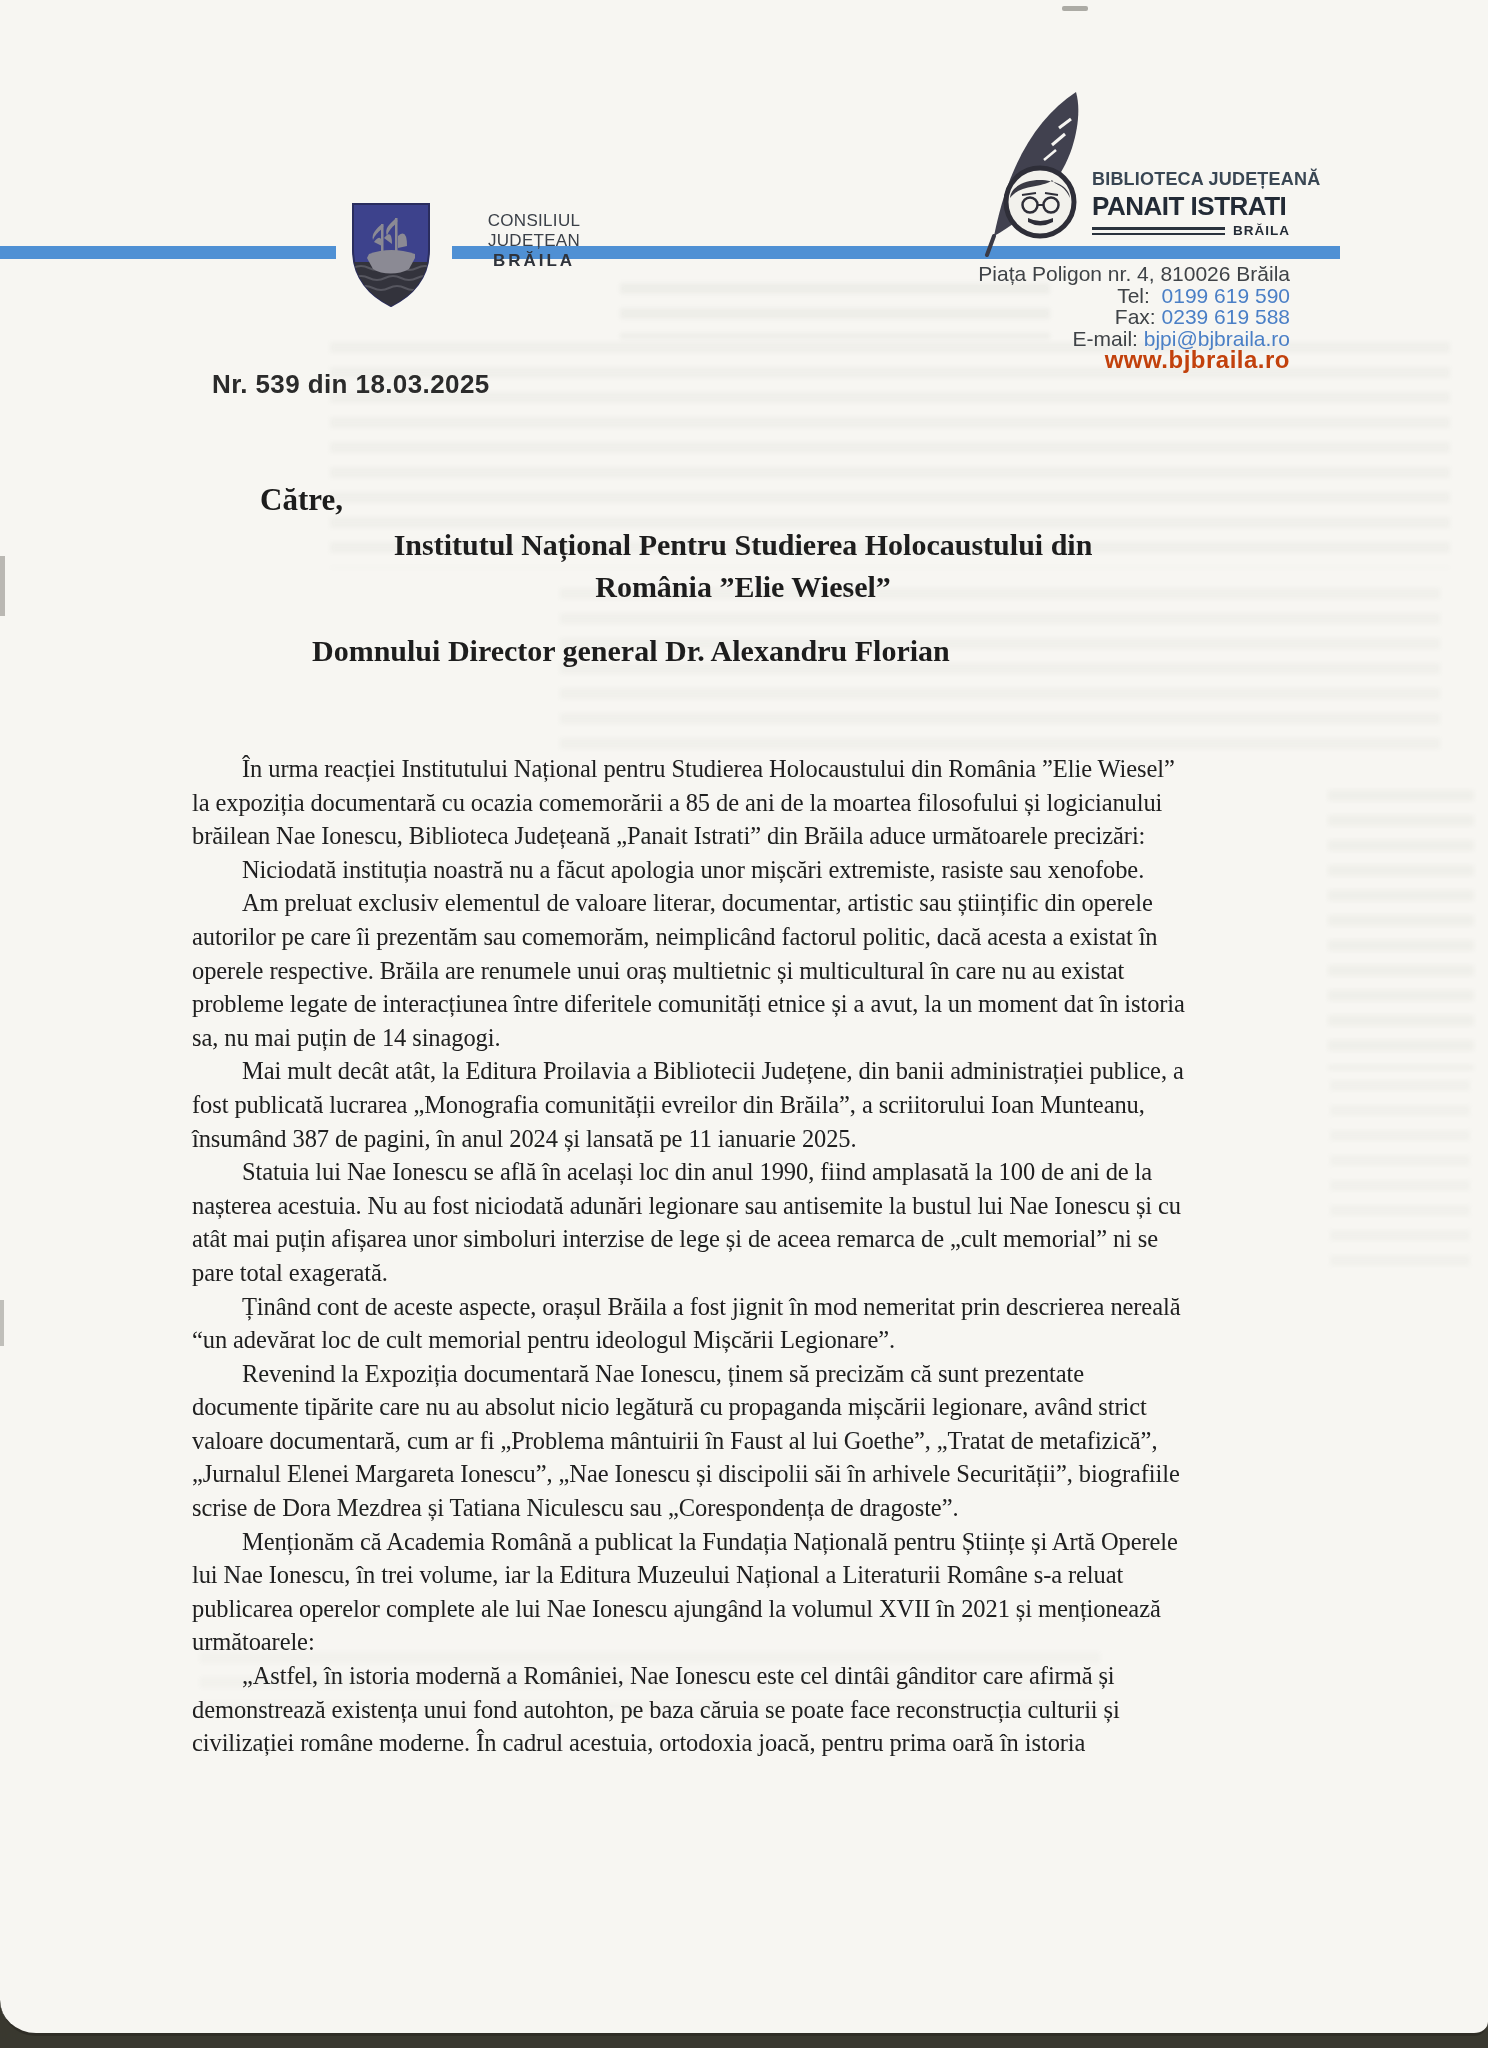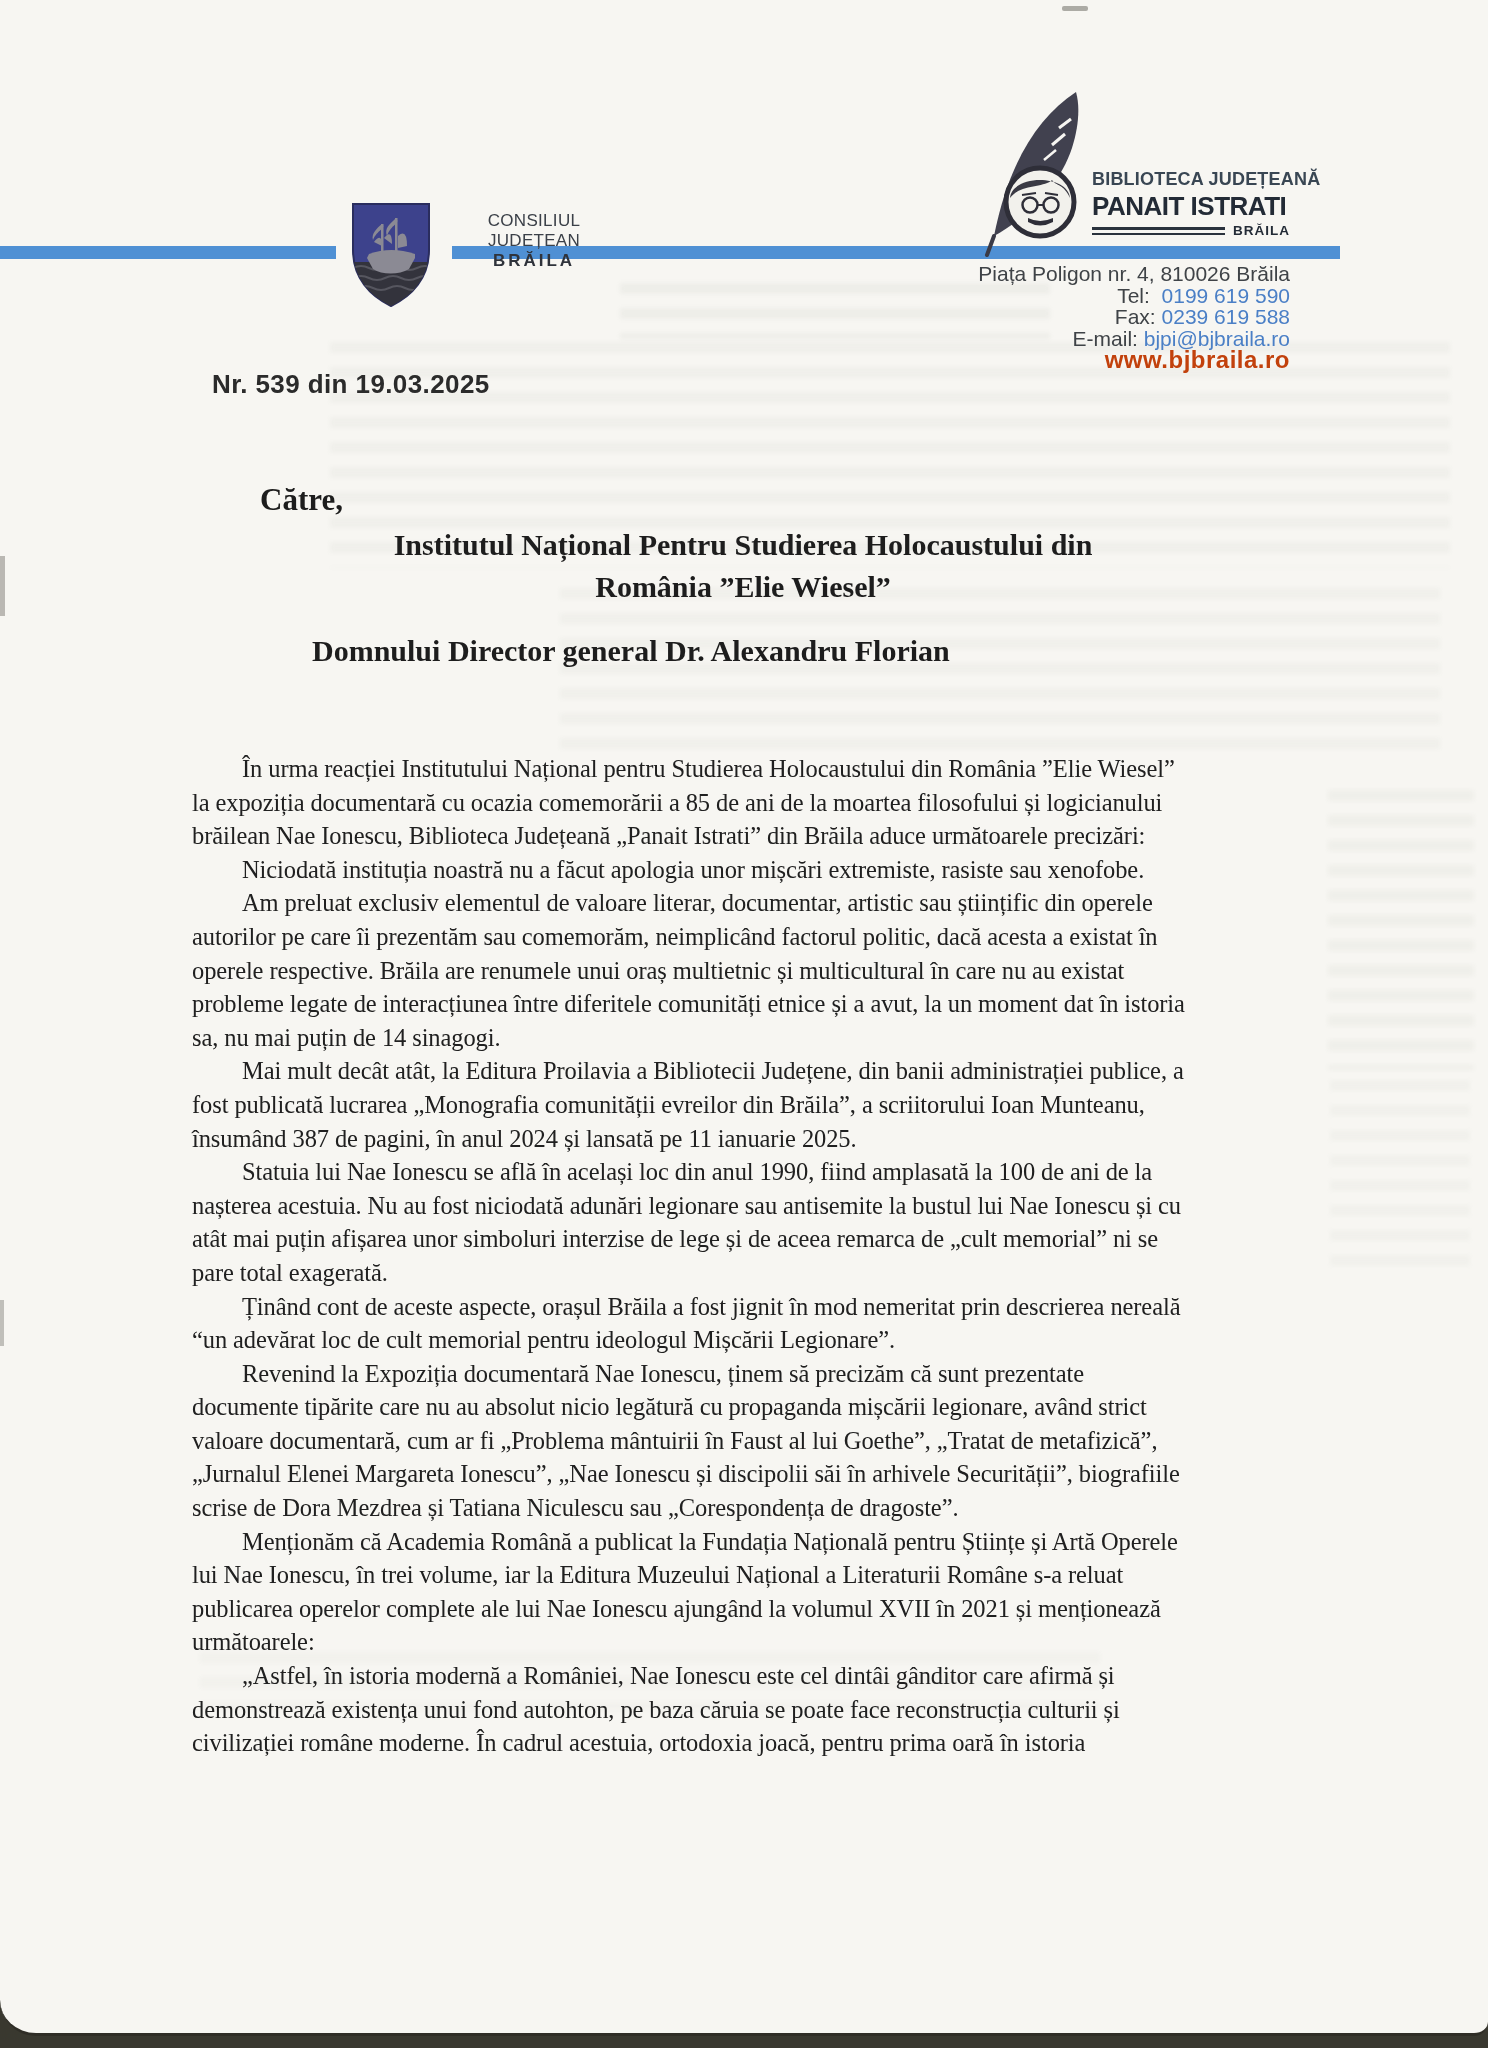--- a/index.html
+++ b/index.html
@@ -139,21 +139,21 @@
   </div>
 
   <div class="contact">
     <div>Piața Poligon nr. 4, 810026 Brăila</div>
     <div><span>Tel:</span>&nbsp; <span class="blue">0199 619 590</span></div>
     <div><span>Fax:</span> <span class="blue">0239 619 588</span></div>
     <div><span>E-mail:</span> <span class="blue">bjpi@bjbraila.ro</span></div>
     <div class="site">www.bjbraila.ro</div>
   </div>
 
-  <div class="ref">Nr. 539 din 19.03.2025</div>
+  <div class="ref">Nr. 539 din 18.03.2025</div>
 
   <div class="salutation serifb">Către,</div>
   <div class="instwrap serifb">
     <div>Institutul Național Pentru Studierea Holocaustului din</div>
     <div>România ”Elie Wiesel”</div>
   </div>
   <div class="attention serifb">Domnului Director general Dr. Alexandru Florian</div>
 
   <div class="letter">
     <p>În urma reacției Institutului Național pentru Studierea Holocaustului din România ”Elie Wiesel” la expoziția documentară cu ocazia comemorării a 85 de ani de la moartea filosofului și logicianului brăilean Nae Ionescu, Biblioteca Județeană „Panait Istrati” din Brăila aduce următoarele precizări:</p>

